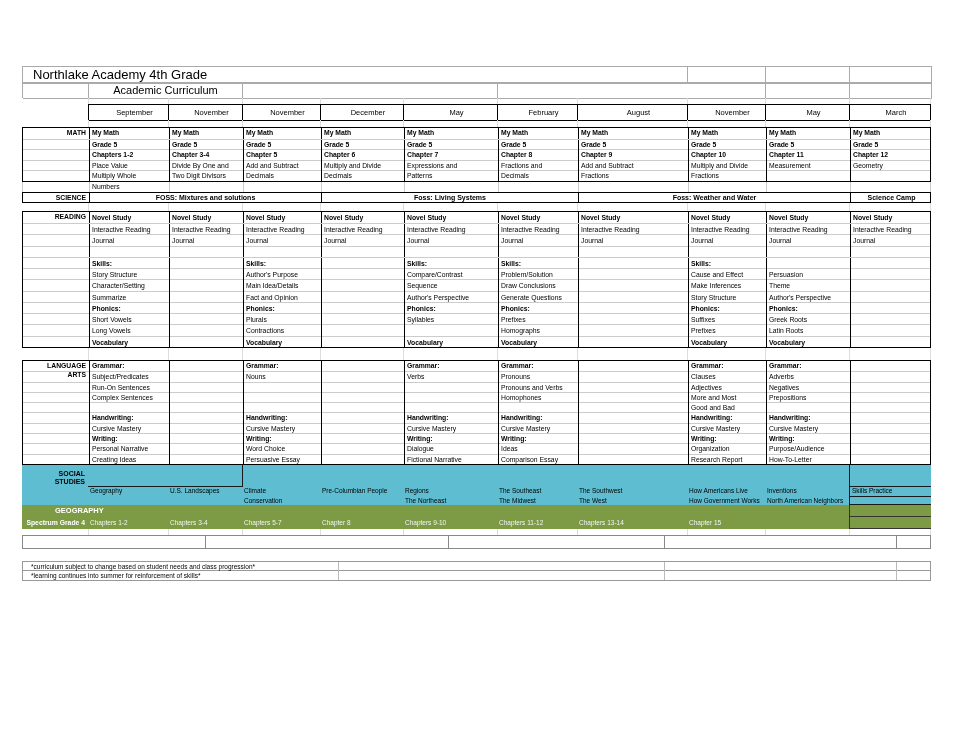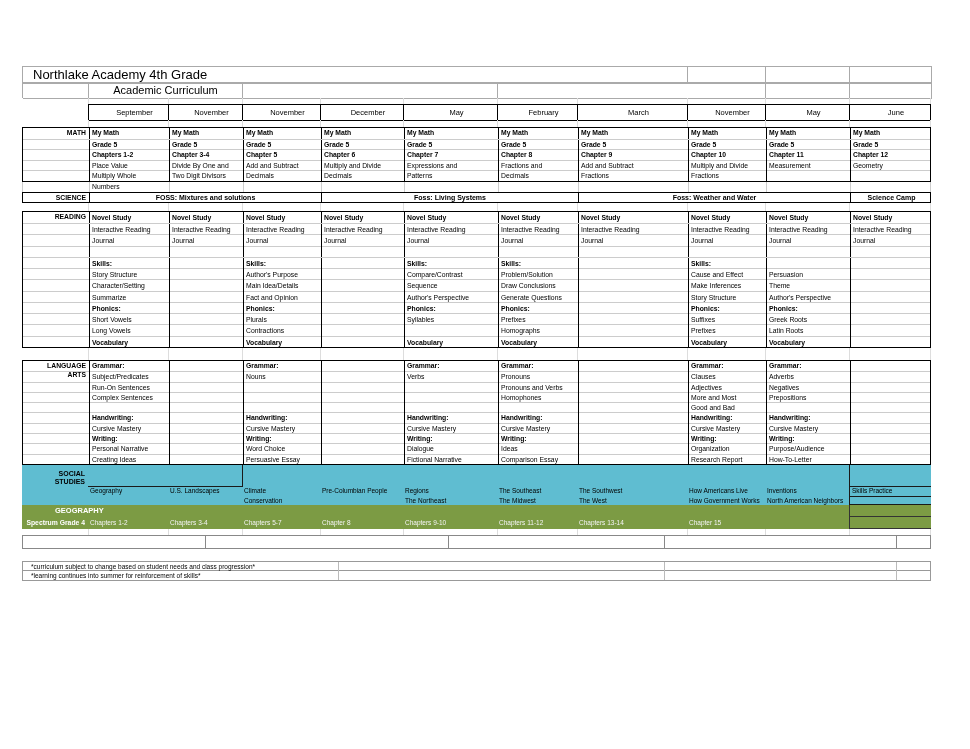--- a/index.html
+++ b/index.html
@@ -119,24 +119,24 @@
         <div class="c"></div>
       </div>
     <div id="months-row" class="grid">
         <div class="c"></div>
         <div class="c mh">September</div>
         <div class="c mh">November</div>
         <div class="c mh">November</div>
         <div class="c mh">December</div>
         <div class="c mh">May</div>
         <div class="c mh">February</div>
-        <div class="c mh">March</div>
+        <div class="c mh">August</div>
         <div class="c mh">November</div>
         <div class="c mh">May</div>
-        <div class="c mh">June</div>
+        <div class="c mh">March</div>
       </div>
     <div id="thin2" class="grid thin" style="height: 7px;">
         <div class="c"></div>
         <div class="c"></div>
         <div class="c"></div>
         <div class="c"></div>
         <div class="c"></div>
         <div class="c"></div>
         <div class="c"></div>
         <div class="c"></div>

